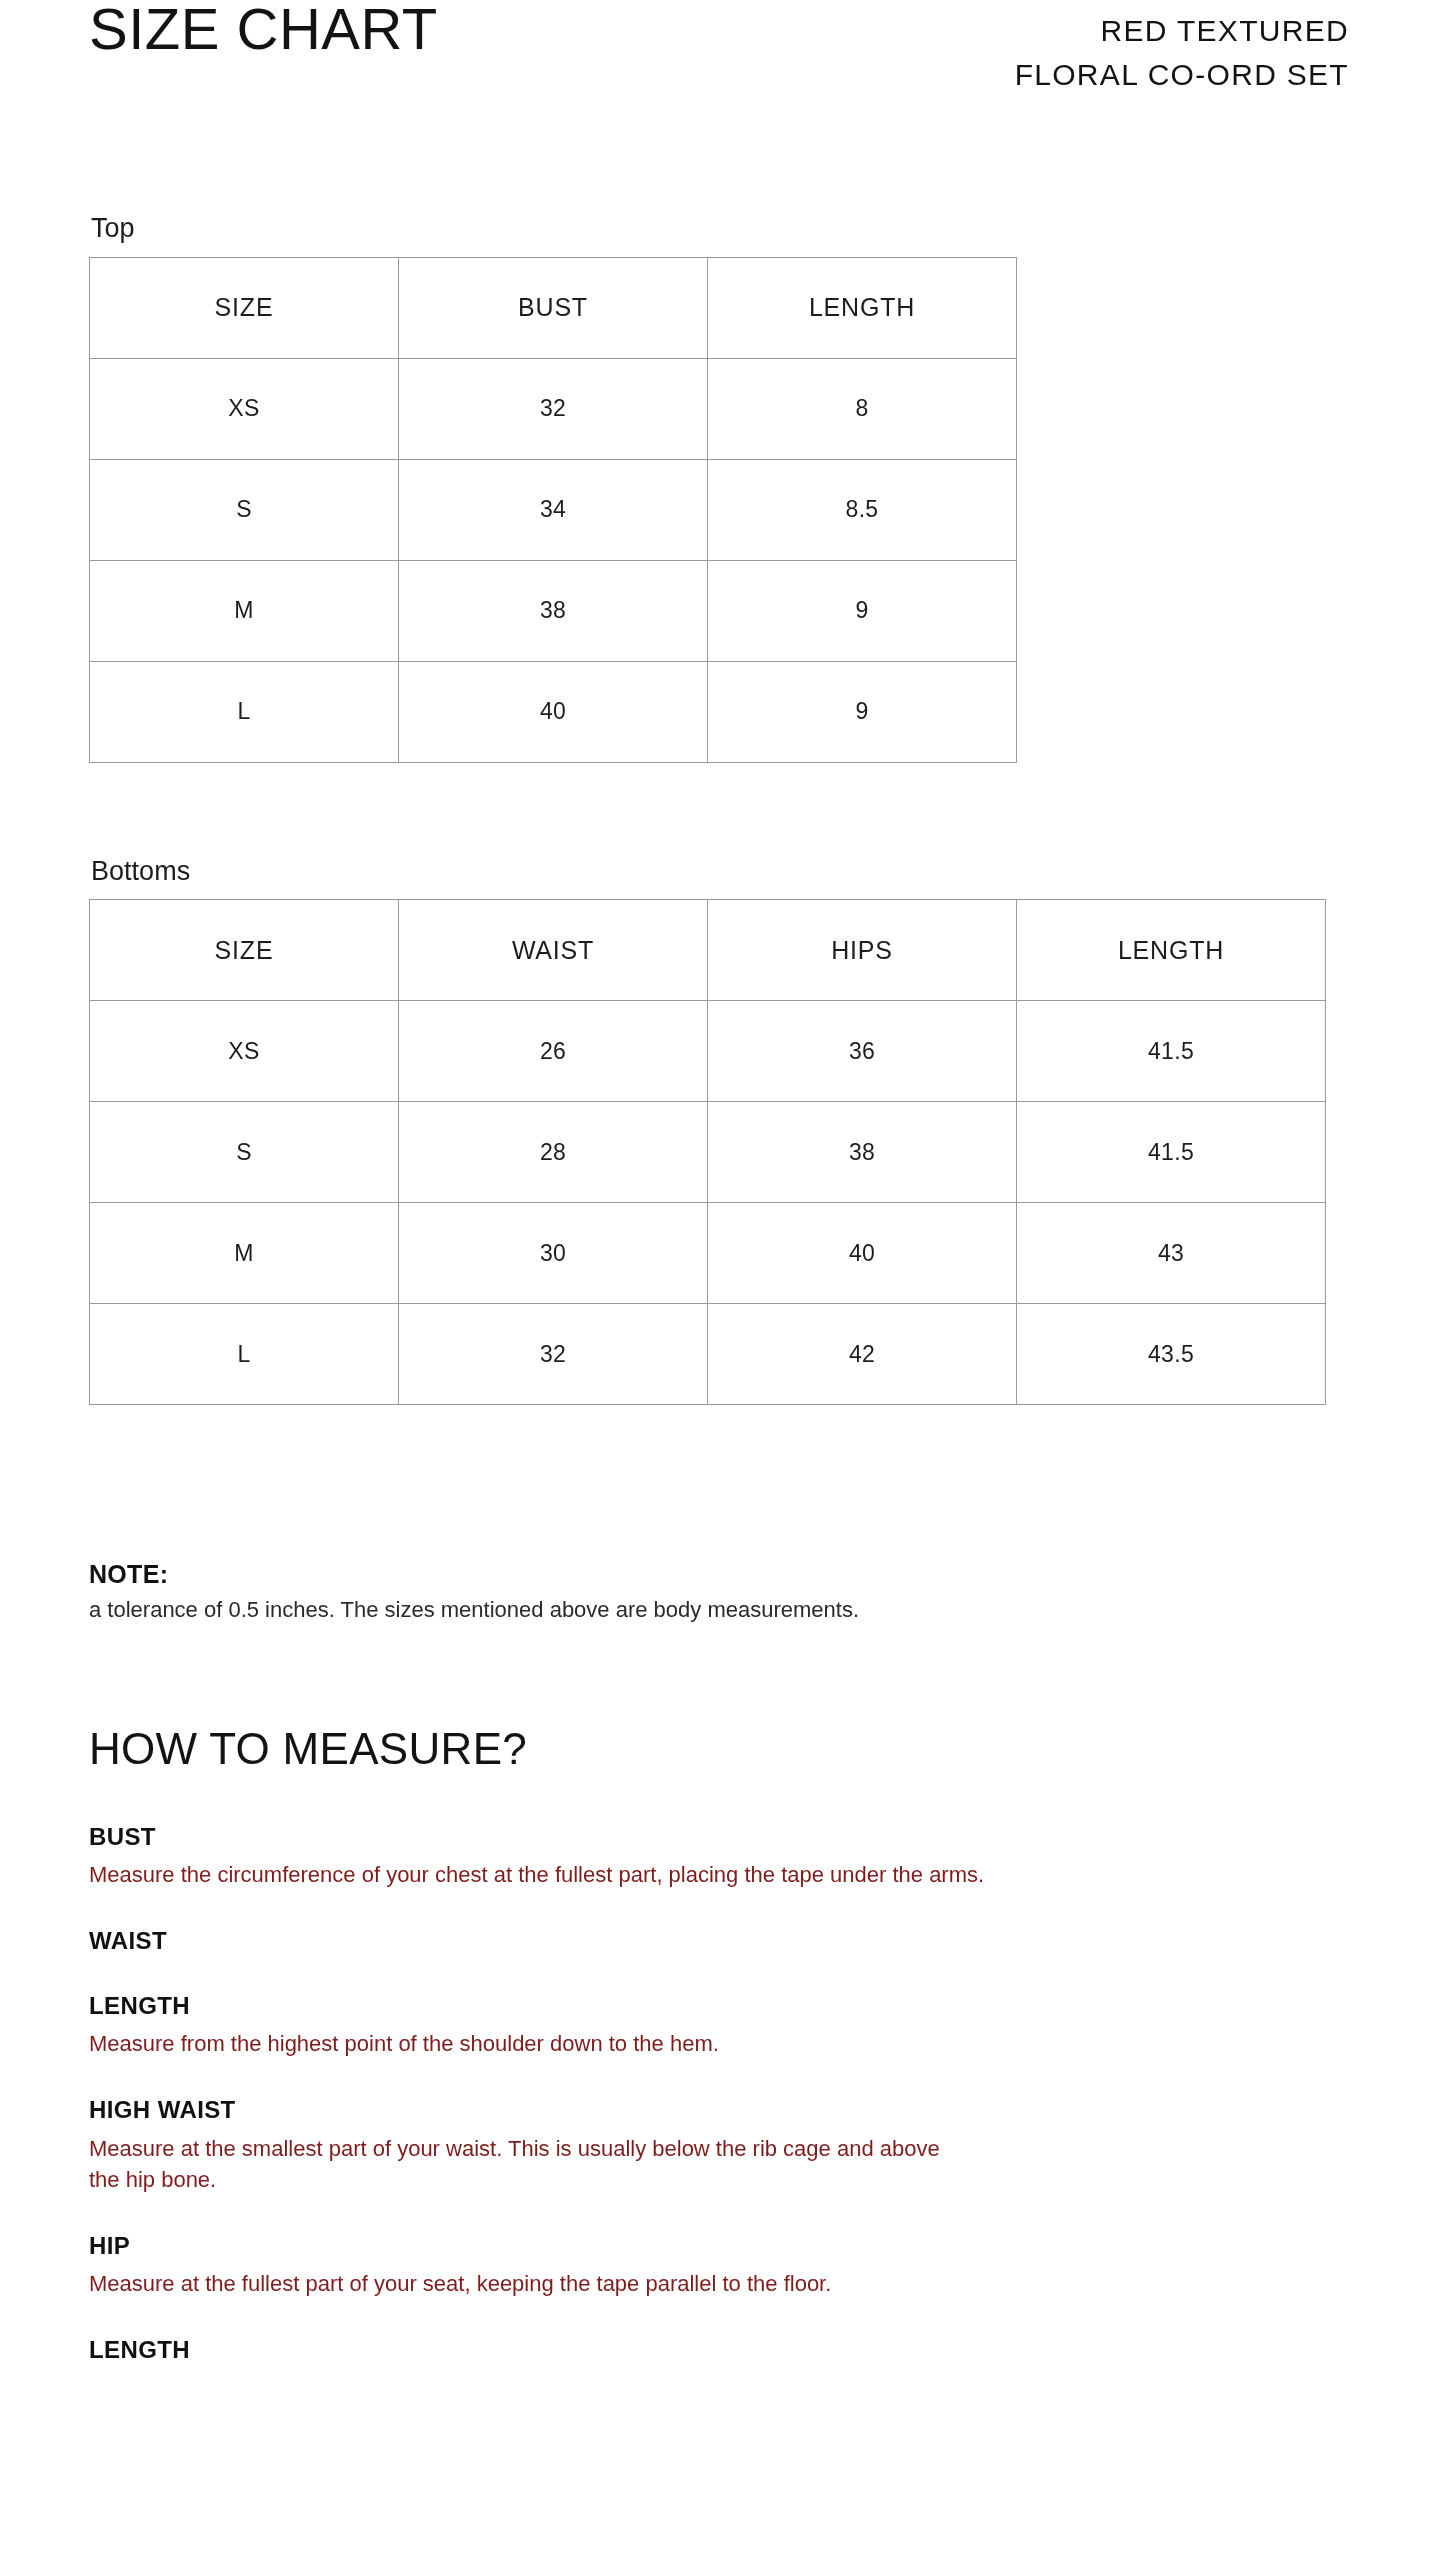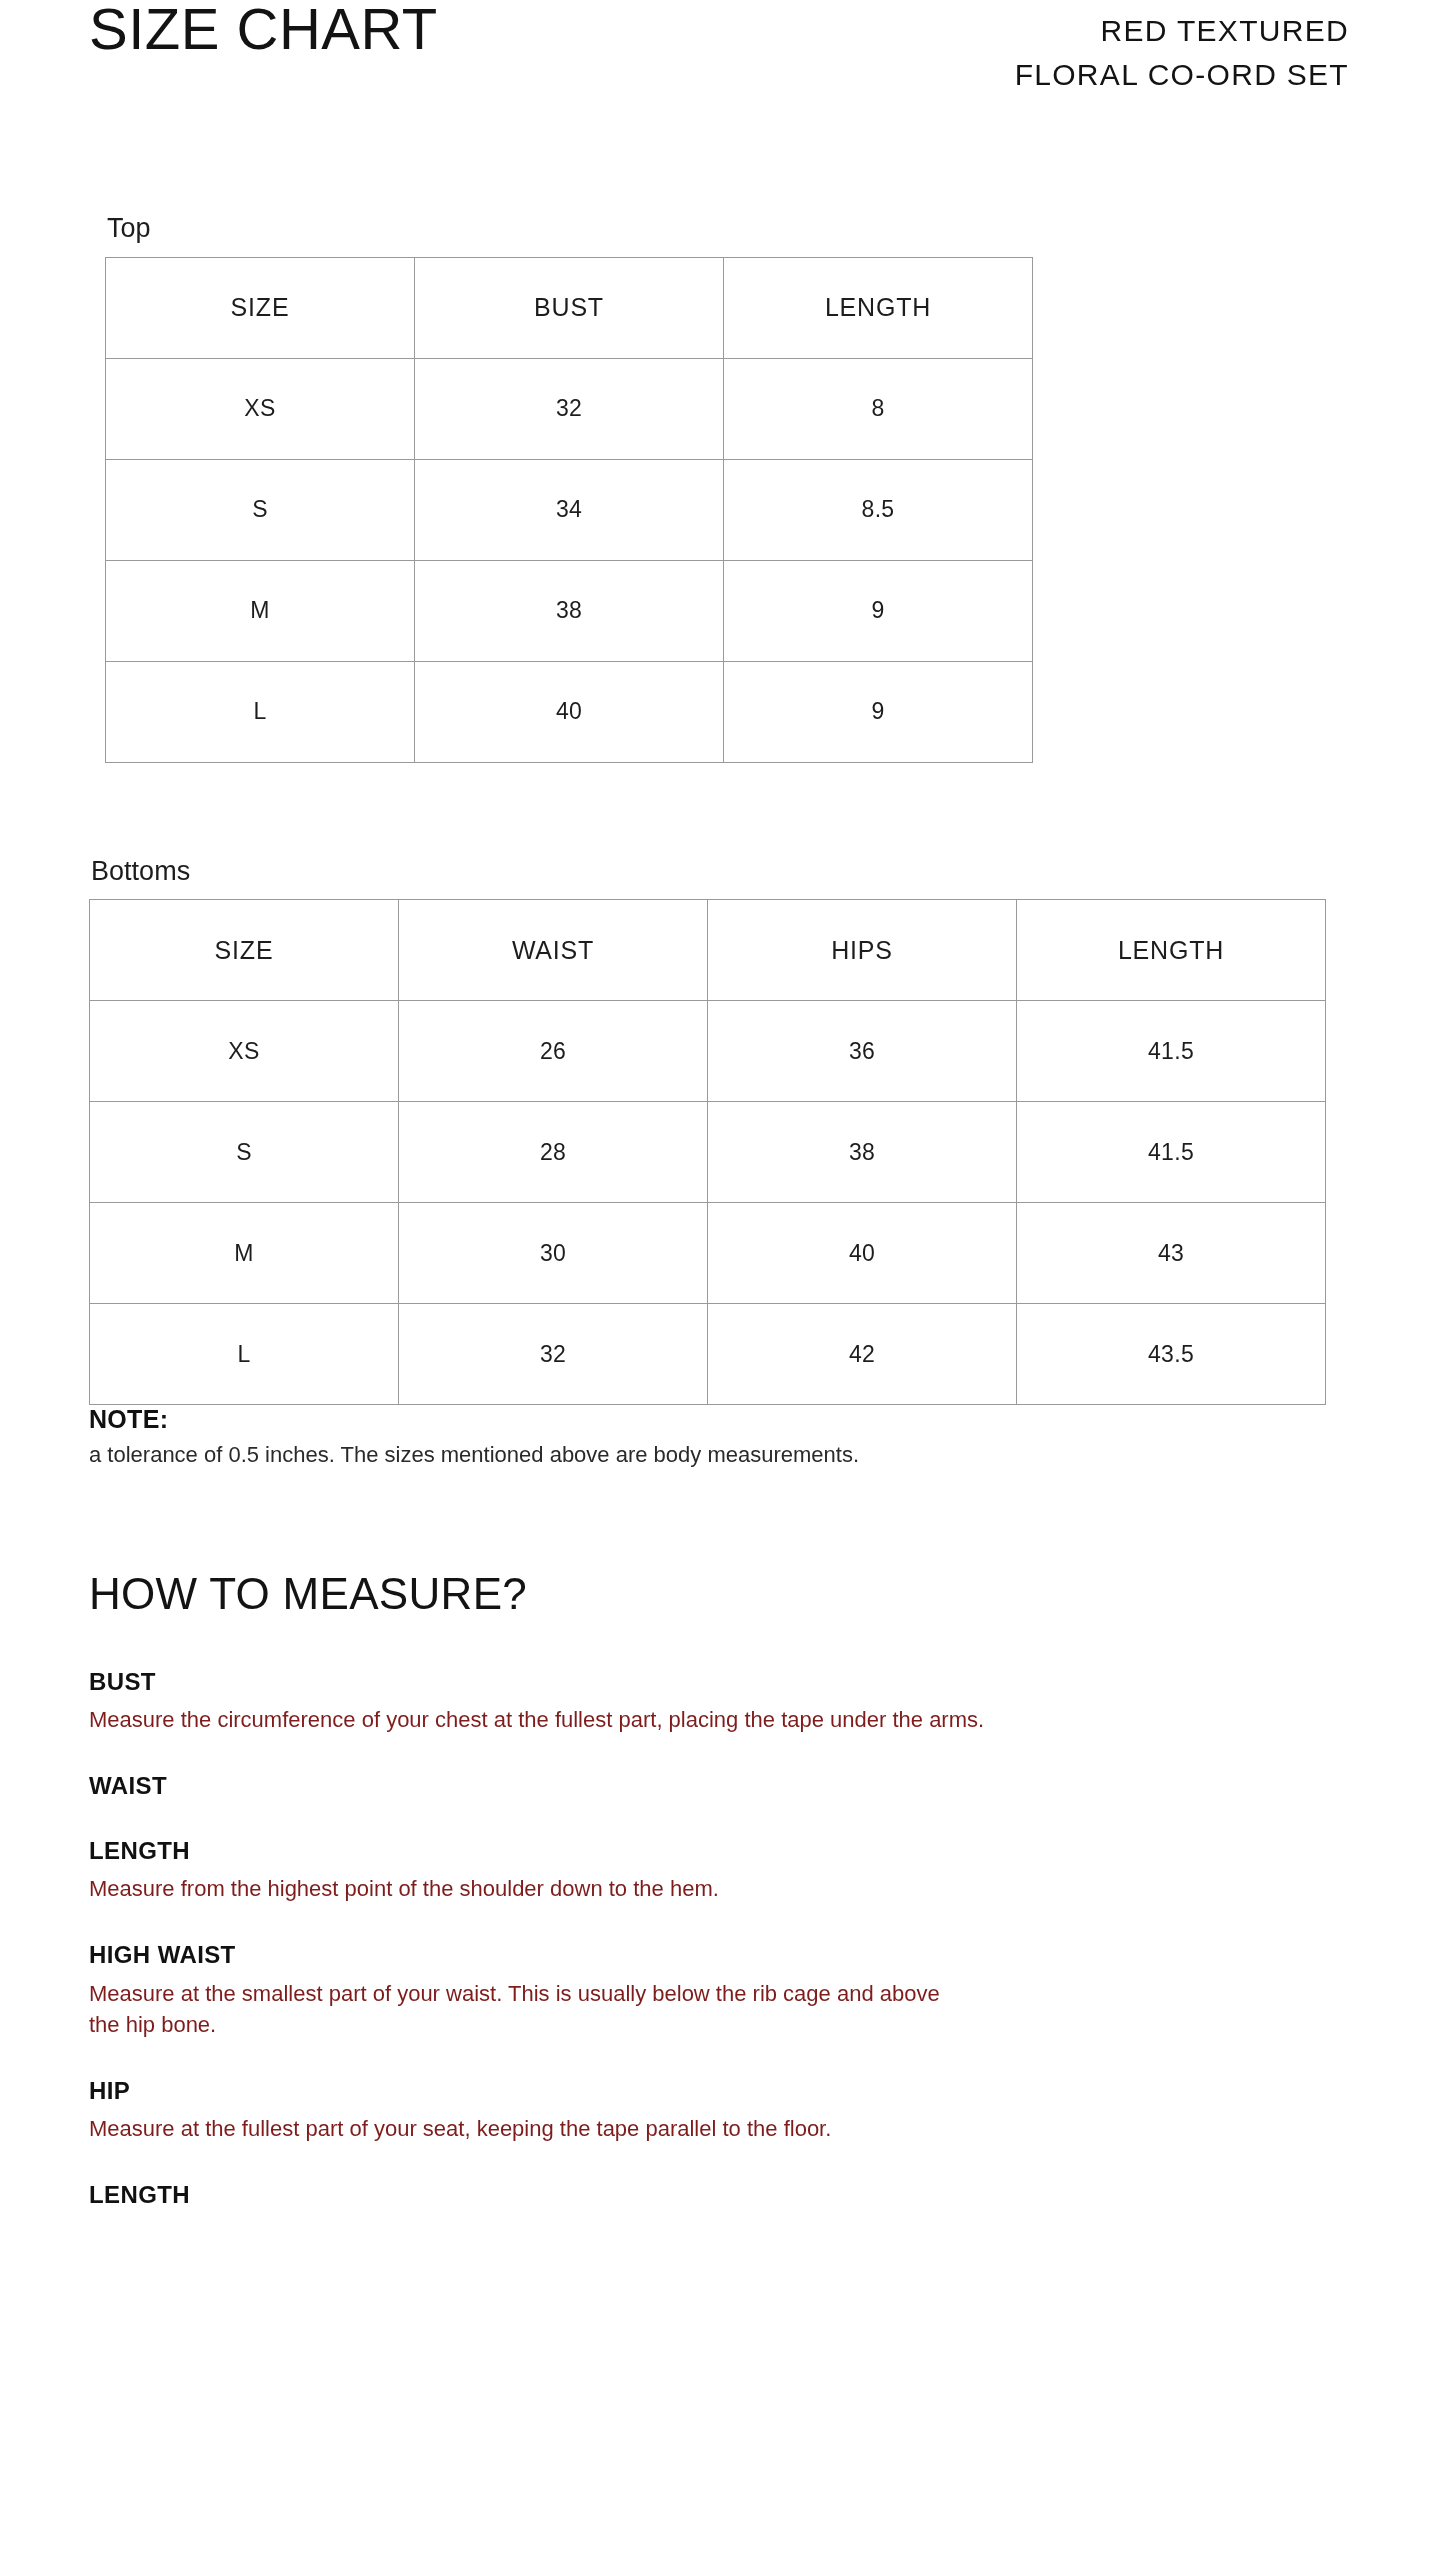--- a/index.html
+++ b/index.html
@@ -48,21 +48,21 @@
   }
   .product-name span { display: block; }
 
   
   .section-label {
     font-size: 27px;
     color: #1d1d1d;
     margin: 0 0 12.4px 2.1px;
     font-weight: 400;
   }
-  .block-top { margin-top: 117px; margin-left: 16px; }
+  .block-top { margin-top: 117px; }
   .block-bottoms { margin-top: 93px; }
 
   
   table {
     border-collapse: collapse;
     table-layout: fixed;
   }
   table.size-table {
     border: 0.5px solid #9a9a9a;
   }
@@ -86,20 +86,21 @@
   table.top-table { width: 927px; }
   table.top-table col.c0 { width: 309px; }
   table.top-table col.c1 { width: 309px; }
   table.top-table col.c2 { width: 309px; }
 
   table.bottoms-table { width: 1236px; }
   table.bottoms-table col { width: 309px; }
 
   
   .note {
+    margin-top: 155px;
   }
   .note-title {
     font-size: 25px;
     font-weight: bold;
     color: #111;
     margin: 0 0 5.2px 0;
     letter-spacing: 0.3px;
   }
   .note-body {
     font-size: 22px;

